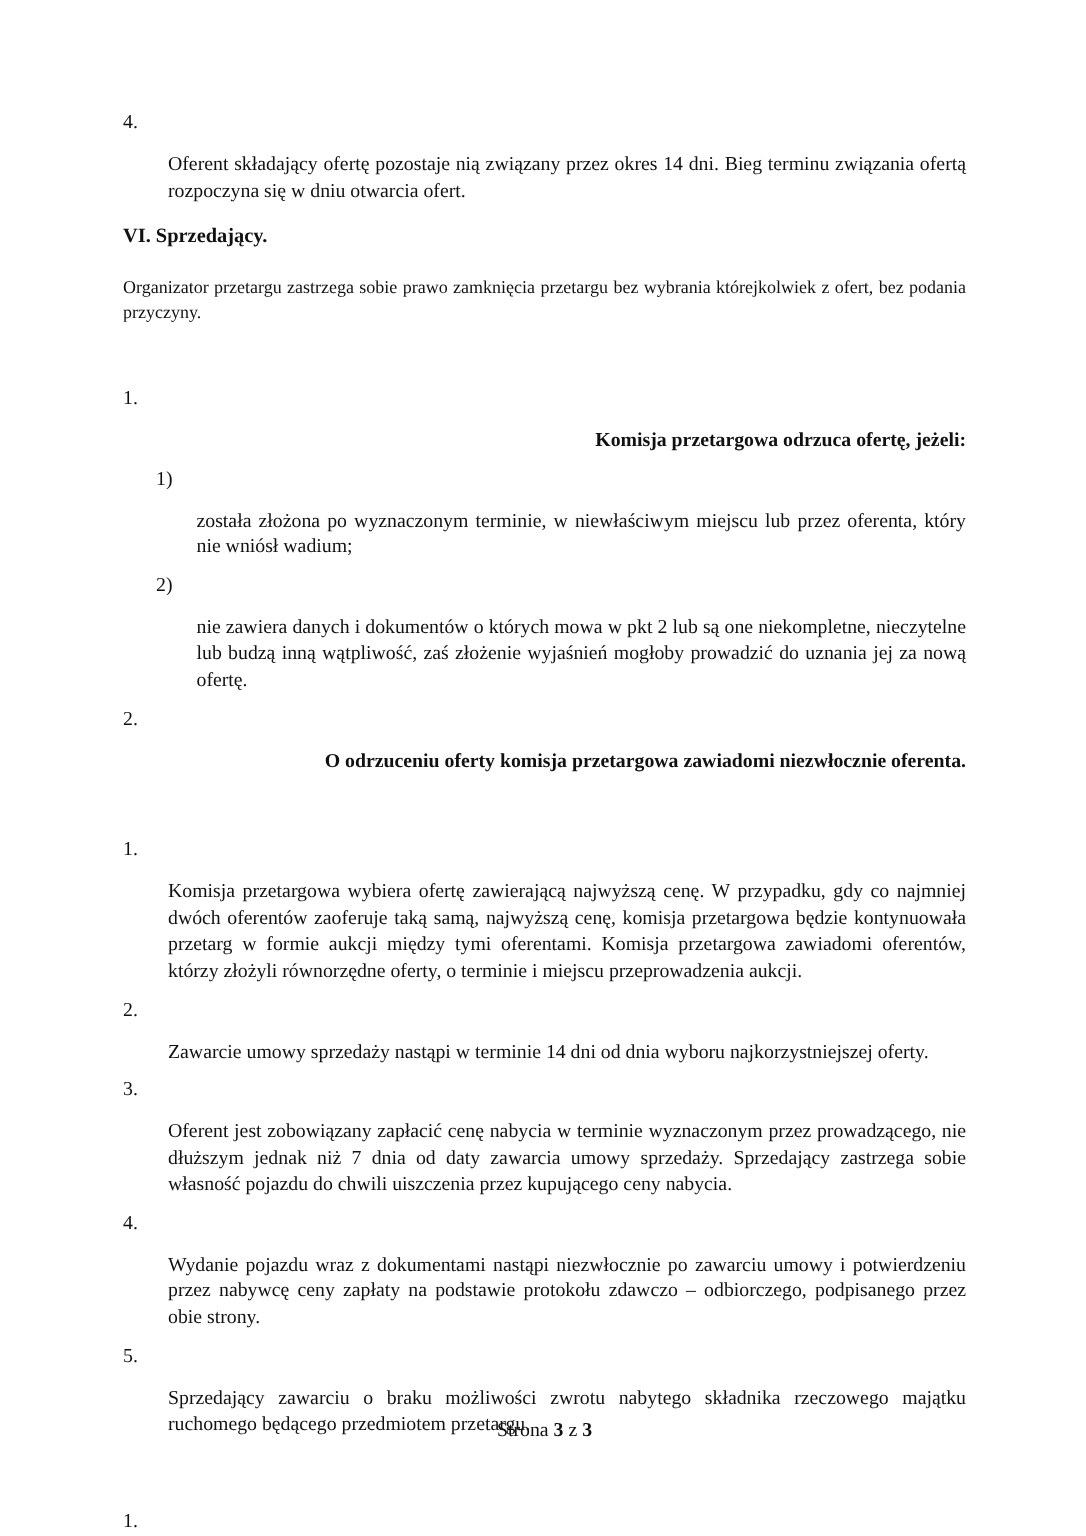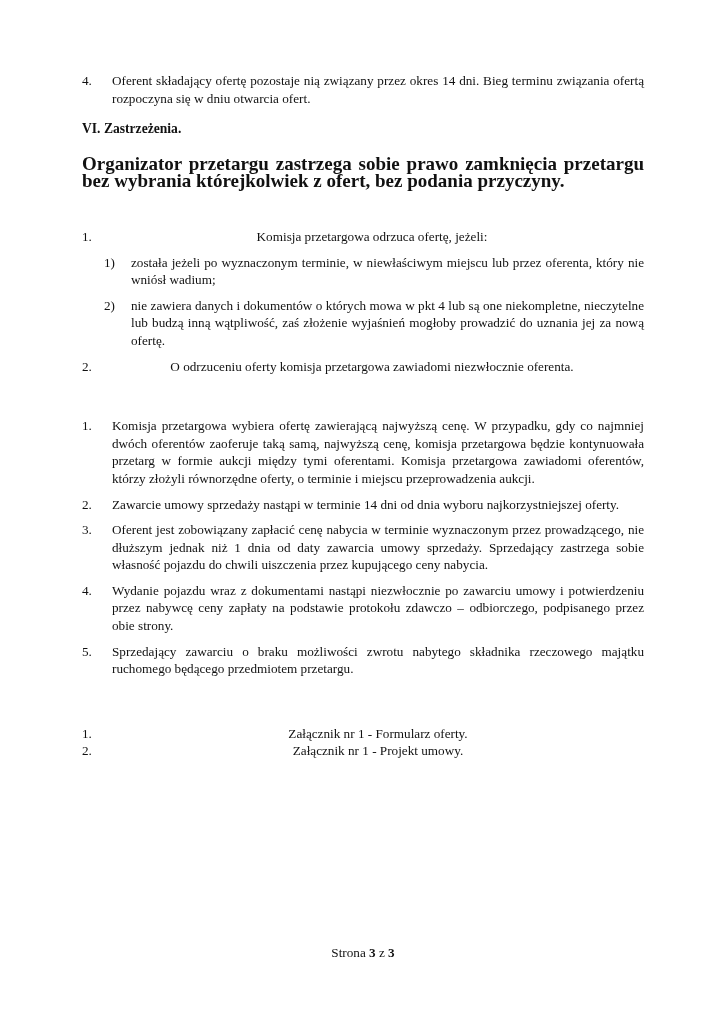--- a/index.html
+++ b/index.html
@@ -27,25 +27,24 @@
   }
   .content {
     position: absolute;
     left: 82px;
     top: 72px;
     width: 562px;
   }
 
   
   .para {
-    font-size: 19px;
+    font-size: 12px;
     line-height: 17.6px;
     text-align: justify;
     margin: 0;
-    font-weight: bold;
   }
 
   .heading {
     font-size: 13.6px;
     line-height: 17.6px;
     font-weight: bold;
     margin: 0;
     text-align: left;
     white-space: pre;
   }
@@ -68,22 +67,23 @@
   .marker {
     flex: 0 0 auto;
     text-align: left;
     font-size: 13.2px;
     line-height: 17.6px;
   }
   .body-text {
     flex: 1 1 auto;
     text-align: justify;
     hyphens: none;
-  }
-  .body-text.left { text-align: center; }
+    margin-top: 28px;
+  }
+  .body-text.left { text-align: right; font-weight: bold; }
 
   
   .lvl1 > .marker { width: 30px; }
   
   .lvl1c { padding-left: 0px; }
   .lvl1c > .marker { width: 18px; }
   
   .lvl2 { padding-left: 22px; }
   .lvl2 > .marker { width: 27px; }
   
@@ -108,47 +108,47 @@
 <div class="page">
   <div class="content">
 
     <div class="row lvl1">
       <span class="marker">4.</span>
       <span class="body-text">Oferent składający ofertę pozostaje nią związany przez okres 14 dni. Bieg terminu związania ofertą rozpoczyna się w dniu otwarcia ofert.</span>
     </div>
 
     <div class="spacer-md"></div>
 
-    <h2 class="heading">VI. Zastrzeżenia.</h2>
+    <h2 class="heading">VI. Sprzedający.</h2>
 
     <div class="spacer-lg"></div>
 
     <p class="para">Organizator przetargu zastrzega sobie prawo zamknięcia przetargu bez wybrania którejkolwiek z ofert, bez podania przyczyny.</p>
 
     <div class="spacer-lg"></div>
     <div class="spacer-xs"></div>
 
 
     <div class="spacer-lg"></div>
 
     <div class="row lvl1c">
       <span class="marker">1.</span>
       <span class="body-text left">Komisja przetargowa odrzuca ofertę, jeżeli:</span>
     </div>
 
     <div class="spacer-sm"></div>
 
     <div class="row lvl2">
       <span class="marker">1)</span>
-      <span class="body-text">została jeżeli po wyznaczonym terminie, w niewłaściwym miejscu lub przez oferenta, który nie wniósł wadium;</span>
+      <span class="body-text">została złożona po wyznaczonym terminie, w niewłaściwym miejscu lub przez oferenta, który nie wniósł wadium;</span>
     </div>
 
     <div class="row lvl2">
       <span class="marker">2)</span>
-      <span class="body-text">nie zawiera danych i dokumentów o których mowa w pkt 4 lub są one niekompletne, nieczytelne lub budzą inną wątpliwość, zaś złożenie wyjaśnień mogłoby prowadzić do uznania jej za nową ofertę.</span>
+      <span class="body-text">nie zawiera danych i dokumentów o których mowa w pkt 2 lub są one niekompletne, nieczytelne lub budzą inną wątpliwość, zaś złożenie wyjaśnień mogłoby prowadzić do uznania jej za nową ofertę.</span>
     </div>
 
     <div class="spacer-sm"></div>
 
     <div class="row lvl1c">
       <span class="marker">2.</span>
       <span class="body-text left">O odrzuceniu oferty komisja przetargowa zawiadomi niezwłocznie oferenta.</span>
     </div>
 
     <div class="spacer-lg"></div>
@@ -162,21 +162,21 @@
       <span class="body-text">Komisja przetargowa wybiera ofertę zawierającą najwyższą cenę. W przypadku, gdy co najmniej dwóch oferentów zaoferuje taką samą, najwyższą cenę, komisja przetargowa będzie kontynuowała przetarg w formie aukcji między tymi oferentami. Komisja przetargowa zawiadomi oferentów, którzy złożyli równorzędne oferty, o terminie i miejscu przeprowadzenia aukcji.</span>
     </div>
 
     <div class="row lvl1">
       <span class="marker">2.</span>
       <span class="body-text">Zawarcie umowy sprzedaży nastąpi w terminie 14 dni od dnia wyboru najkorzystniejszej oferty.</span>
     </div>
 
     <div class="row lvl1">
       <span class="marker">3.</span>
-      <span class="body-text">Oferent jest zobowiązany zapłacić cenę nabycia w terminie wyznaczonym przez prowadzącego, nie dłuższym jednak niż 1 dnia od daty zawarcia umowy sprzedaży. Sprzedający zastrzega sobie własność pojazdu do chwili uiszczenia przez kupującego ceny nabycia.</span>
+      <span class="body-text">Oferent jest zobowiązany zapłacić cenę nabycia w terminie wyznaczonym przez prowadzącego, nie dłuższym jednak niż 7 dnia od daty zawarcia umowy sprzedaży. Sprzedający zastrzega sobie własność pojazdu do chwili uiszczenia przez kupującego ceny nabycia.</span>
     </div>
 
     <div class="row lvl1">
       <span class="marker">4.</span>
       <span class="body-text">Wydanie pojazdu wraz z dokumentami nastąpi niezwłocznie po zawarciu umowy i potwierdzeniu przez nabywcę ceny zapłaty na podstawie protokołu zdawczo – odbiorczego, podpisanego przez obie strony.</span>
     </div>
 
     <div class="row lvl1">
       <span class="marker">5.</span>
       <span class="body-text">Sprzedający zawarciu o braku możliwości zwrotu nabytego składnika rzeczowego majątku ruchomego będącego przedmiotem przetargu.</span>

